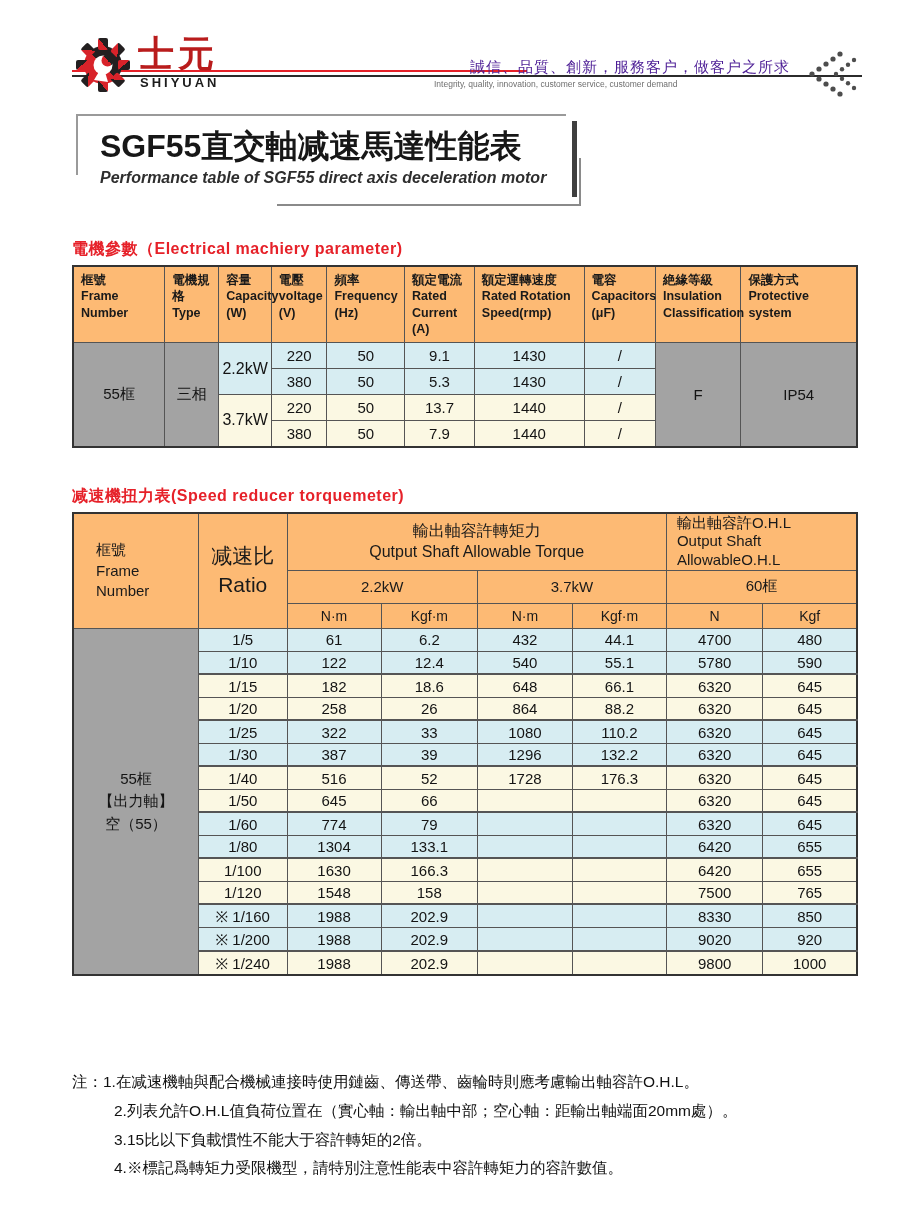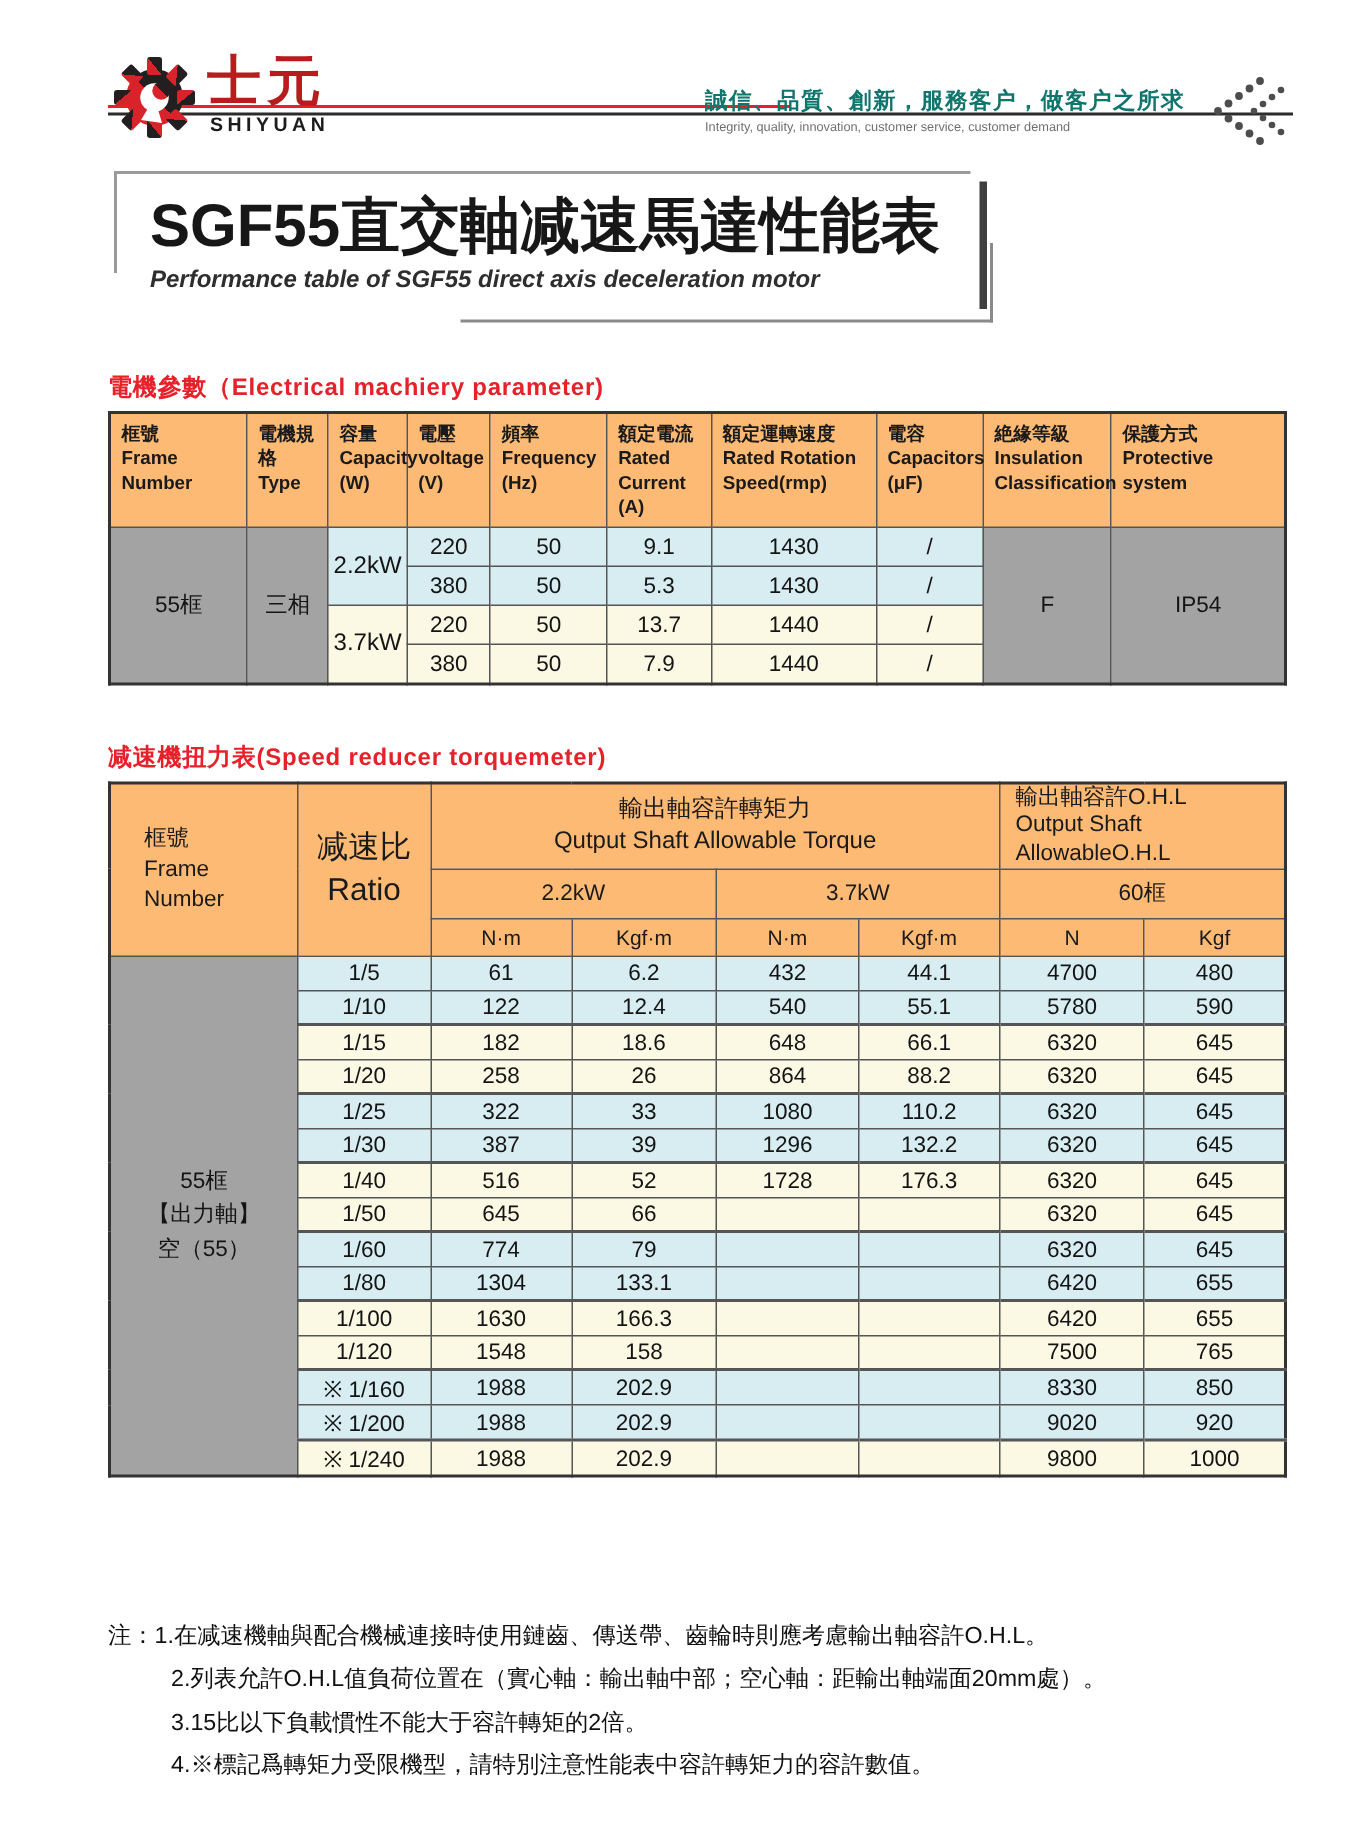--- a/index.html
+++ b/index.html
@@ -7,36 +7,36 @@
   body { font-family:"Liberation Sans", sans-serif; color:#1a1a1a; }
   .page { width:900px; height:1221px; background:#fff; overflow:hidden; position:relative; margin:0 auto; }
 
   
   .hdr { display:flex; align-items:flex-start; padding:36px 40px 0 74px; height:66px; }
   .logo { display:flex; align-items:flex-start; gap:6px; }
   .logo-text .cn { font-size:36px; font-weight:900; letter-spacing:4px; line-height:1; color:#b91c1c; }
   .logo-text .en { font-size:13px; font-weight:900; letter-spacing:3px; color:#1c1c1c; margin-top:3px; padding-left:2px; }
   .hdr-spacer { flex:1; }
   .tagline { text-align:left; margin-top:22px; margin-right:14px; }
-  .tagline .cn { font-size:15px; color:#0f766e; font-weight:700; letter-spacing:1px; }
+  .tagline .cn { font-size:15px; color:#4c1d95; font-weight:400; letter-spacing:1px;margin-left:36px; }
   .tagline .en { font-size:8.5px; color:#6f6f6f; margin-top:2px; }
   .dots { margin-top:12px; }
 
   .rules { padding-left:72px; margin-top:4px; }
   .rule-red { width:455px; height:2px; background:#e62129; }
   .rule-black { width:790px; height:2px; background:#2b2b2b; margin-top:3px; }
 
   
   .title-wrap { margin:44px 0 0 84px; }
   .title-box { position:relative; display:inline-block; background:#fff; padding:8px 26px 10px 16px; border-right:5px solid #3f3f3f; }
   .title-box::before { content:""; position:absolute; top:-7px; left:-8px; width:100%; height:78%;
     border-top:2px solid #9a9a9a; border-left:2px solid #9a9a9a; pointer-events:none; }
   .title-box::after { content:""; position:absolute; bottom:-9px; right:-9px; width:62%; height:60%;
     border-bottom:2px solid #8a8a8a; border-right:2px solid #8a8a8a; pointer-events:none; }
-  .title-box h1 { font-size:40px; font-weight:900; letter-spacing:0px; color:#171717; line-height:1.1; }
+  .title-box h1 { font-size:32px; font-weight:900; letter-spacing:0px; color:#171717; line-height:1.1; }
   .title-box .sub { font-size:16px; font-weight:700; font-style:italic; color:#2e2e2e; margin-top:5px; }
 
   
   .sec-heading { color:#e62129; font-size:16px; font-weight:600; margin:0 0 5px 72px; letter-spacing:0.5px; }
   .sec1-heading { margin-top:42px; }
   .sec2-heading { margin-top:38px; }
 
   
   table { border-collapse:collapse; table-layout:fixed; margin-left:72px; width:786px; }
   th, td { border:1px solid #555; }

